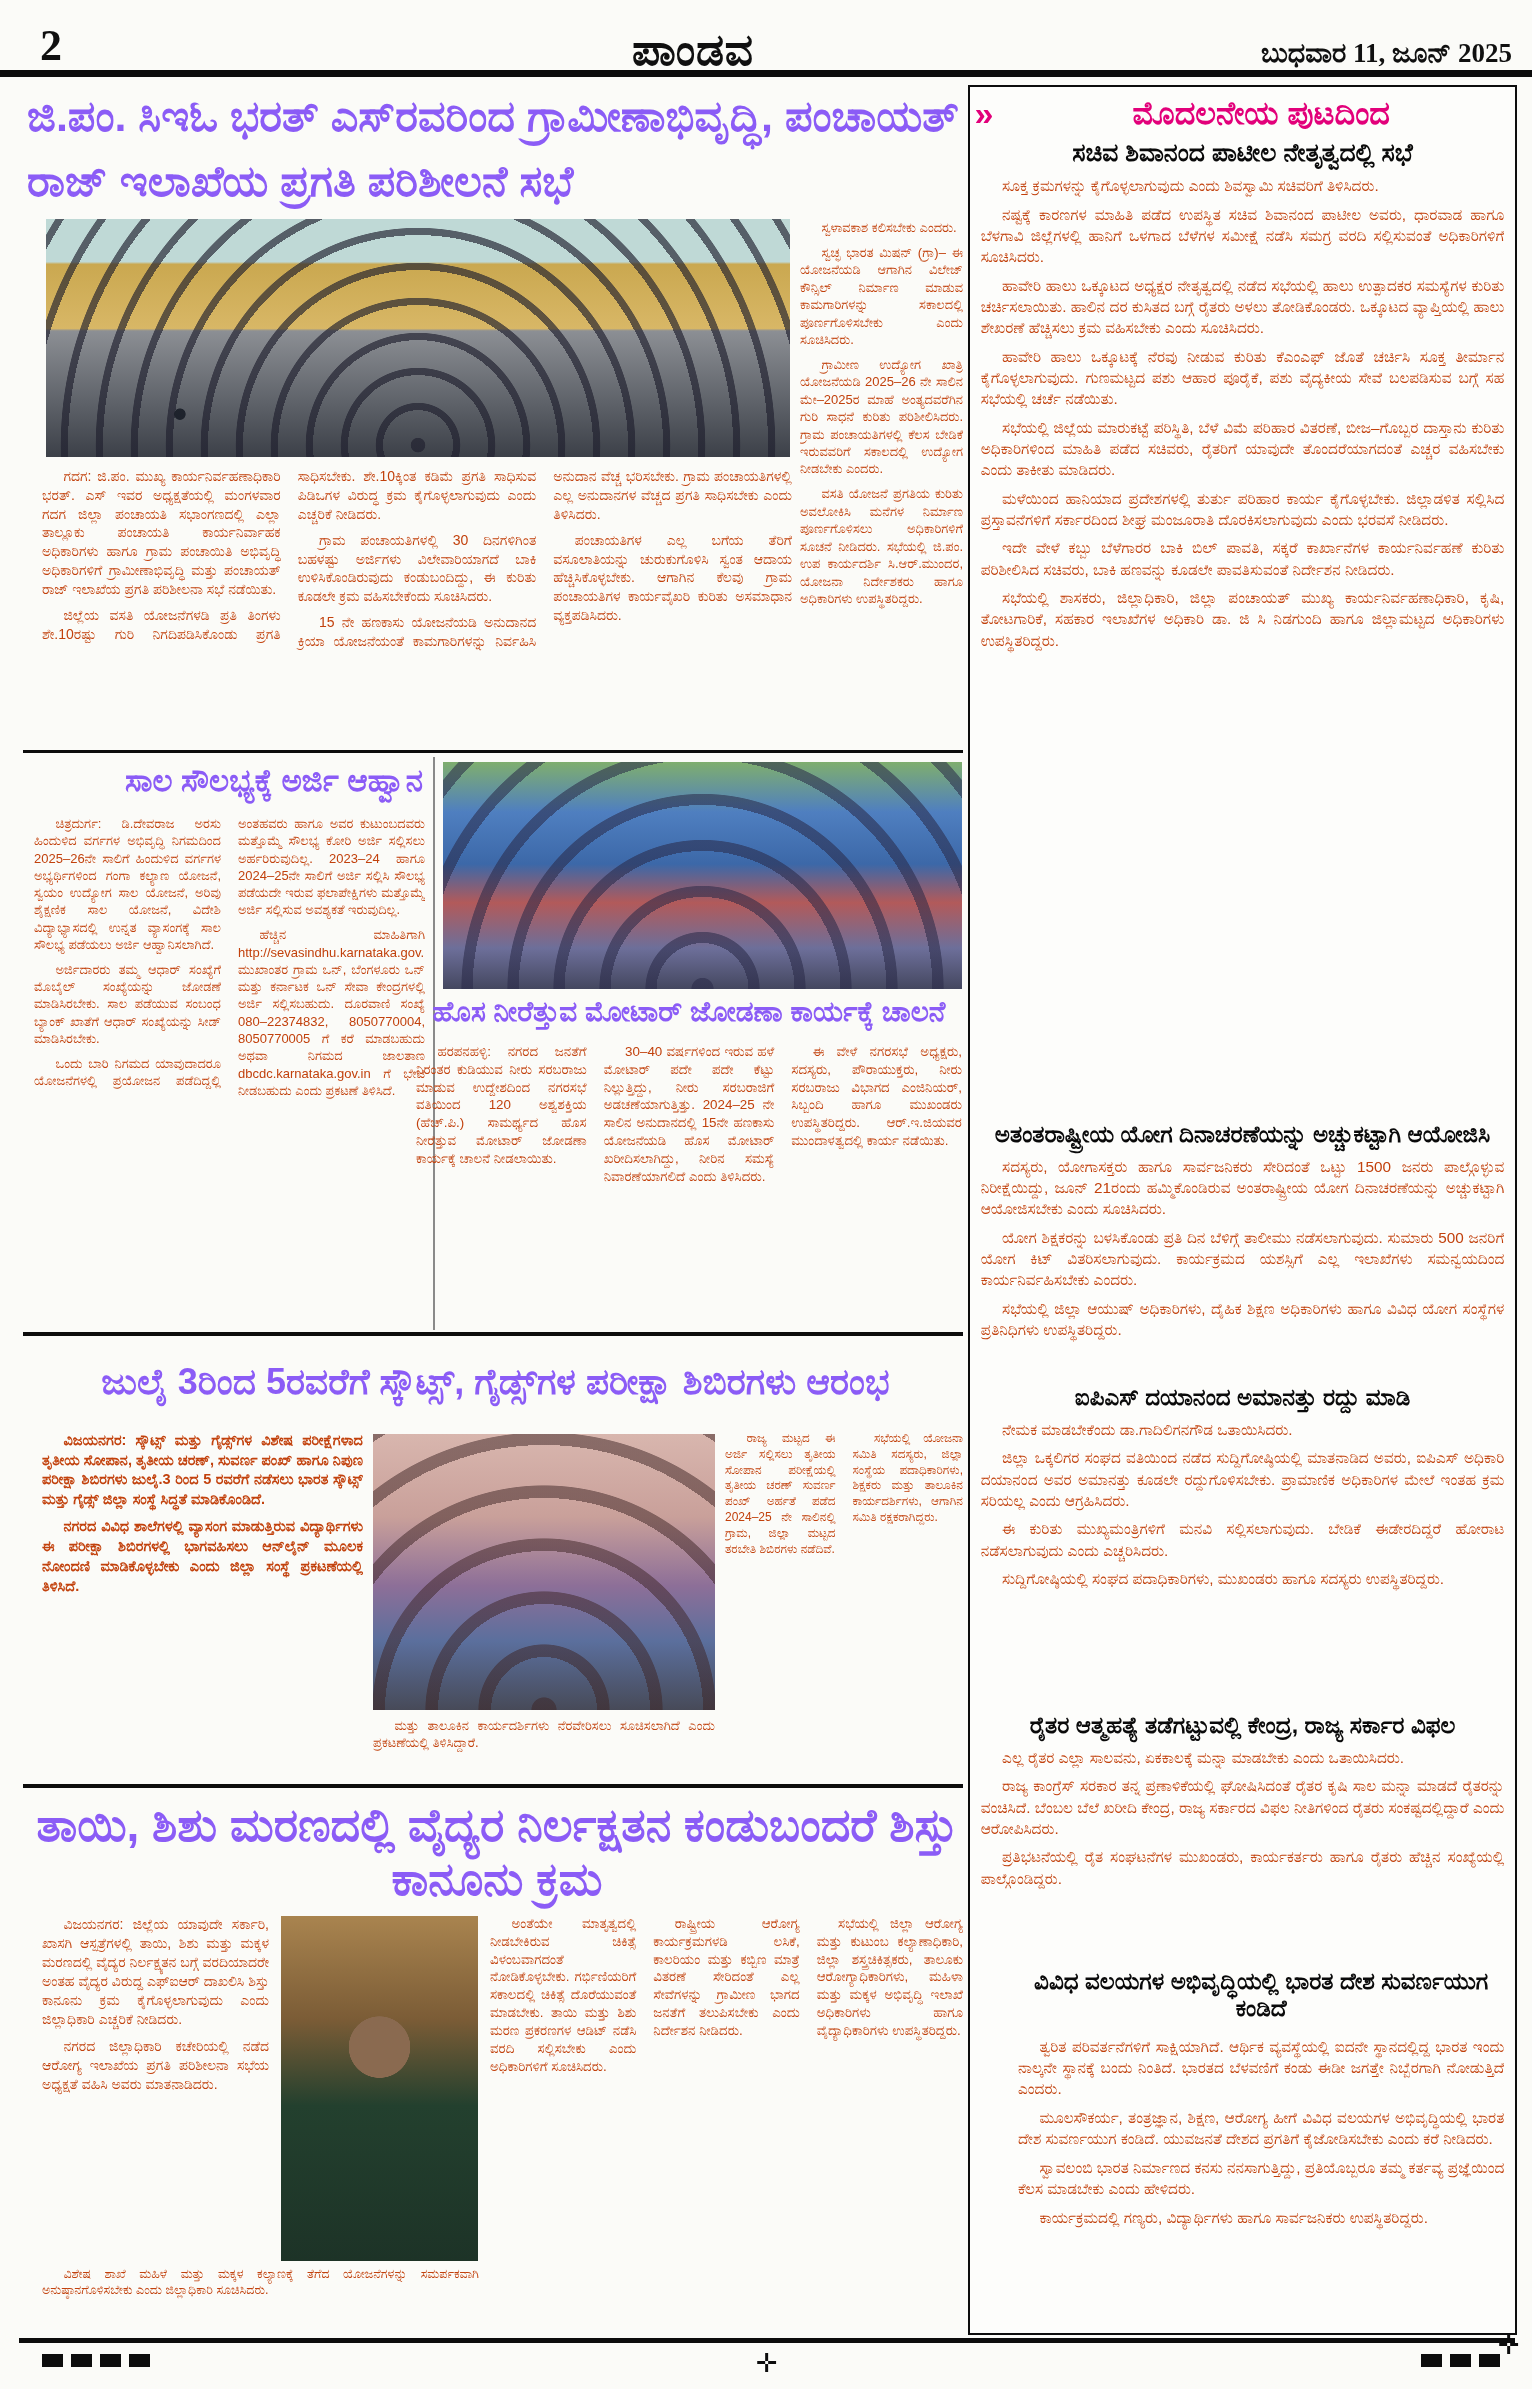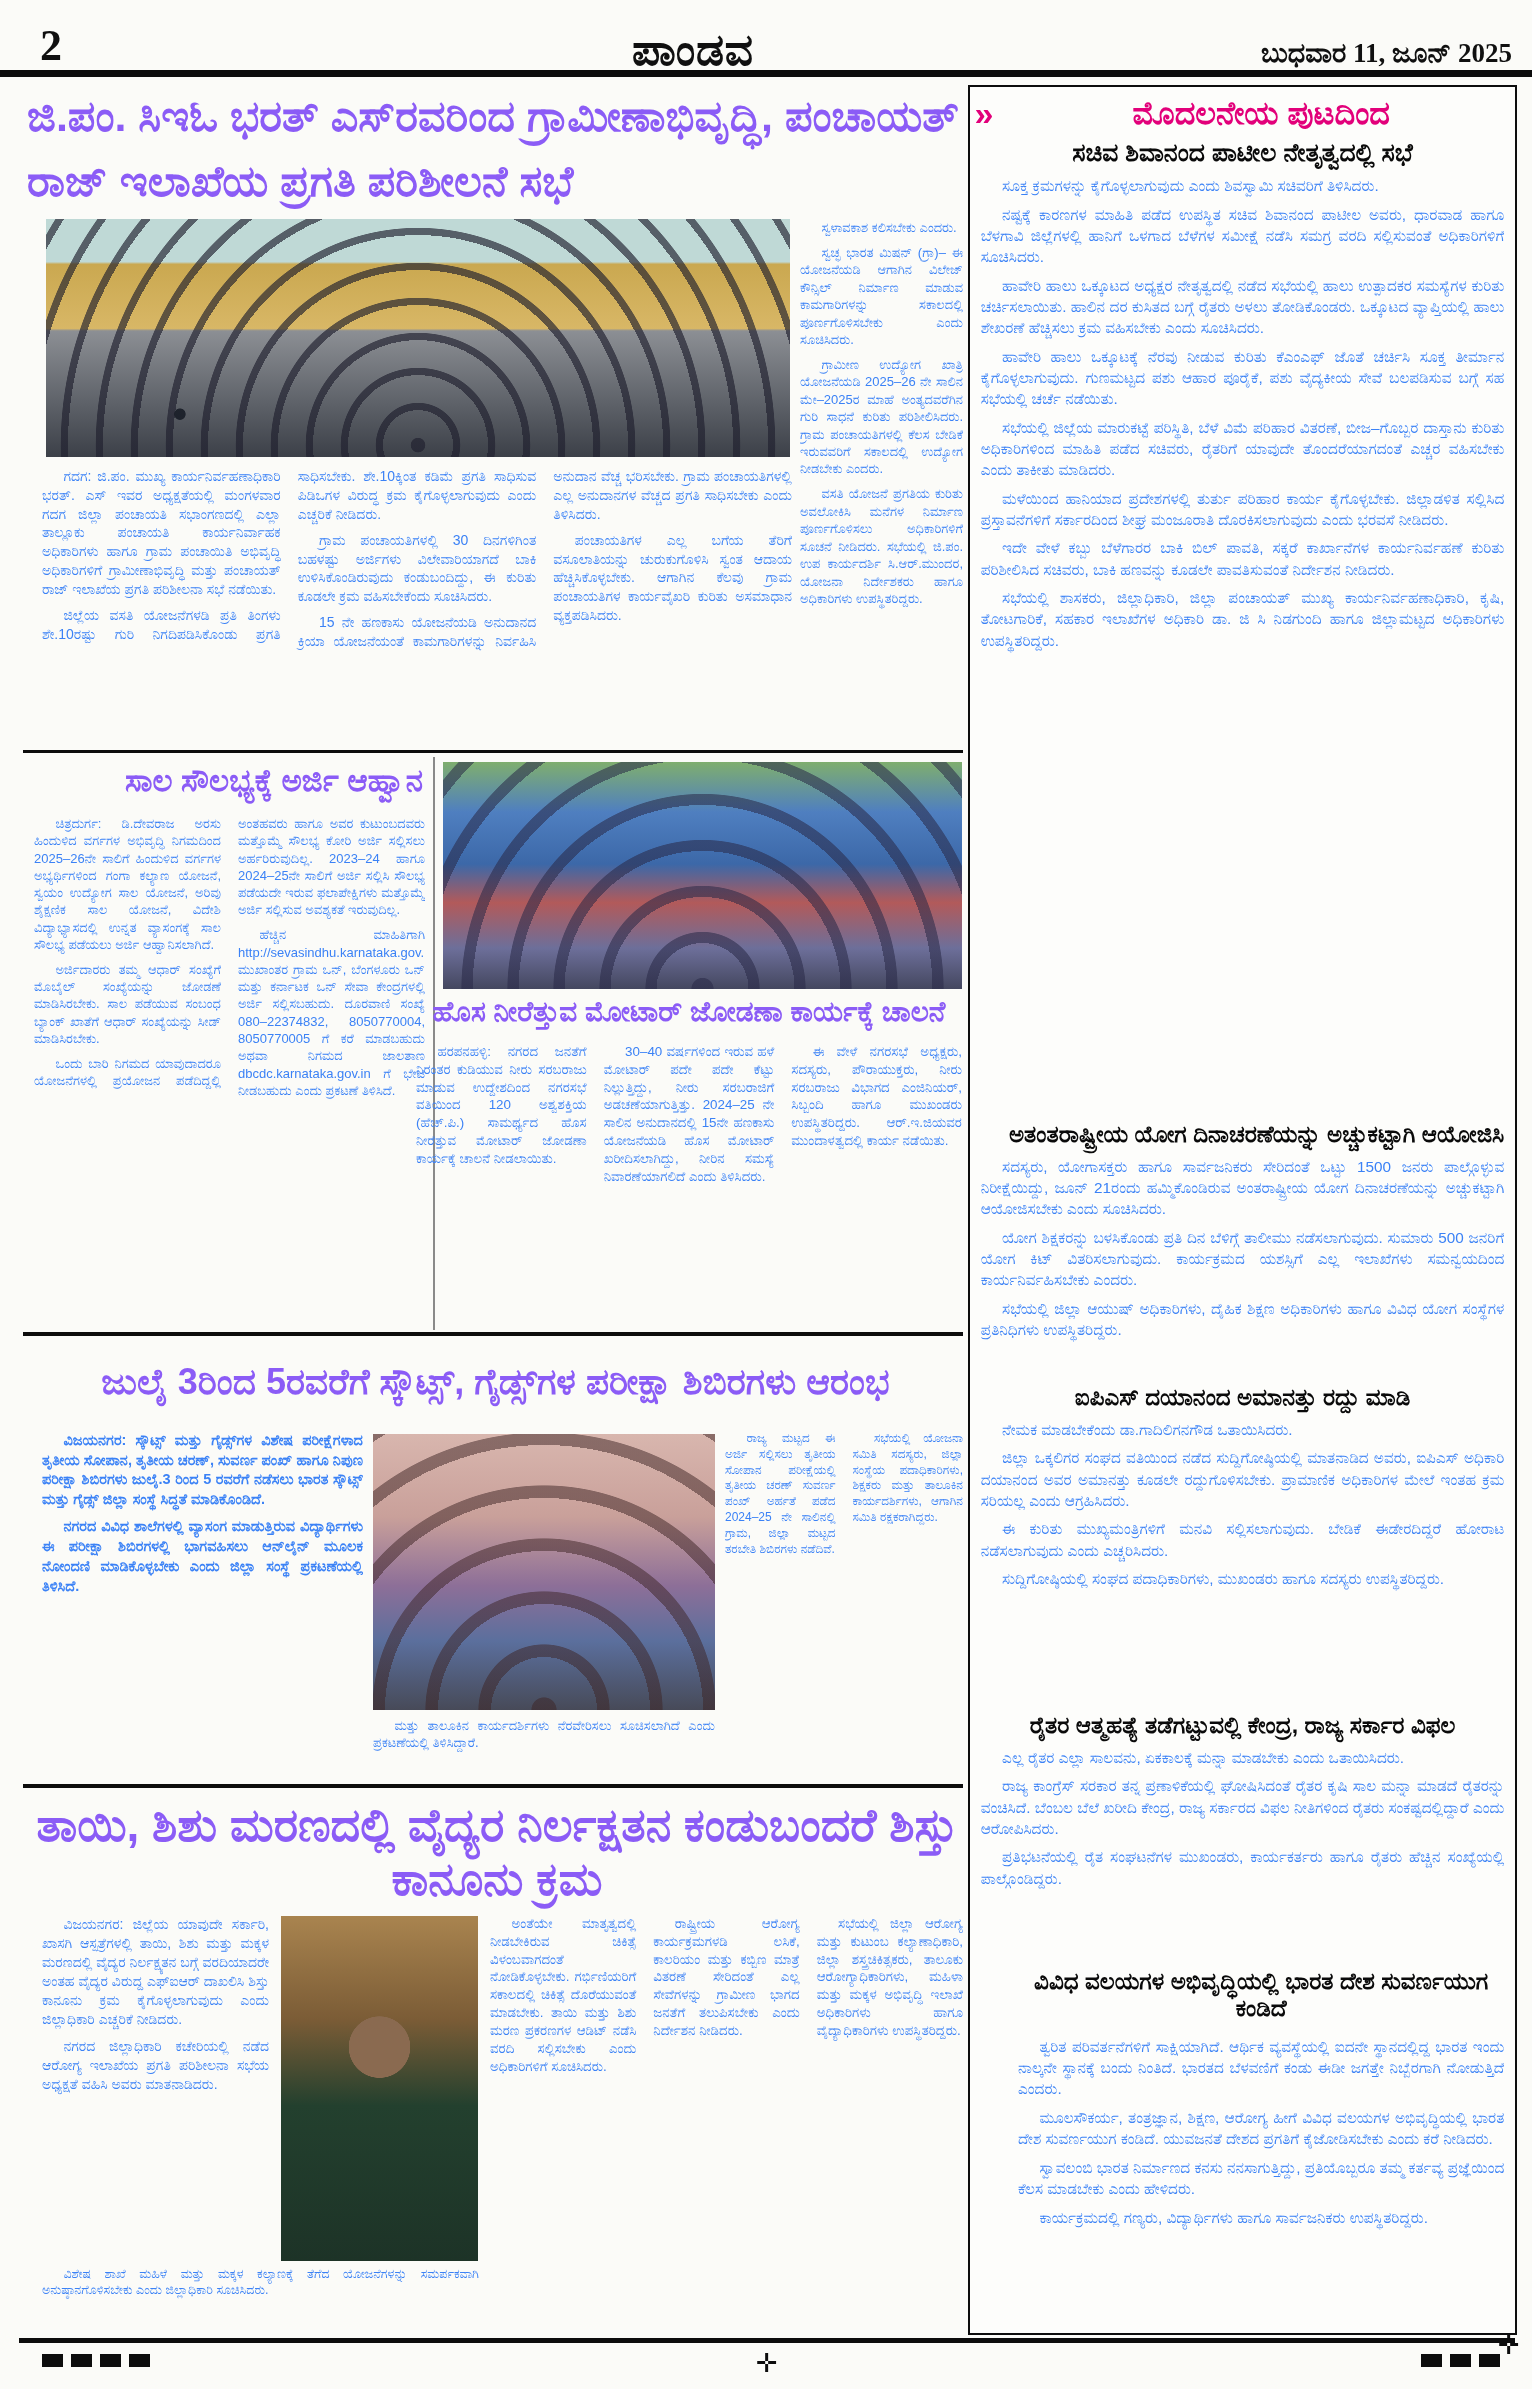--- a/index.html
+++ b/index.html
@@ -20,21 +20,21 @@
 
   
   .hl { font-weight:bold; color:#8b5cf6; }
   .hl-main { font-size:43px; line-height:1.5; }
   .hl-loan { font-size:31px; line-height:1.2; text-align:right; }
   .hl-motor { font-size:28px; line-height:1.2; text-align:center; }
   .hl-scouts { font-size:36px; line-height:1.2; text-align:center; }
   .hl-med { font-size:46px; line-height:1.18; text-align:center; }
 
   
-  .bt { text-align:justify; overflow:hidden; color:#3b82f6; }
+  .bt { text-align:justify; overflow:hidden; color:#c2410c; }
   .bt p { margin:0 0 7.6px 0; text-indent:21.4px; }
   .cols2 { column-count:2; column-gap:17px; }
   .cols3 { column-count:3; column-gap:17px; }
 
   
   .contbox { border:2.3px solid #0d0d0d; background:#fdfdfb; }
   .kicker-row { display:flex; align-items:center; gap:20px; padding:7.6px 6.1px 1.5px 4.6px; }
   .kicker-arrow { color:#e2007a; font-size:34px; font-weight:bold; line-height:1; }
   .kicker { color:#e2007a; font-size:32px; font-weight:bold; flex:1; text-align:center; }
   .subhead { font-weight:bold; text-align:center; color:#0a0a0a; }
@@ -179,21 +179,21 @@
         <p>ಹಾವೇರಿ ಹಾಲು ಒಕ್ಕೂಟದ ಅಧ್ಯಕ್ಷರ ನೇತೃತ್ವದಲ್ಲಿ ನಡೆದ ಸಭೆಯಲ್ಲಿ ಹಾಲು ಉತ್ಪಾದಕರ ಸಮಸ್ಯೆಗಳ ಕುರಿತು ಚರ್ಚಿಸಲಾಯಿತು. ಹಾಲಿನ ದರ ಕುಸಿತದ ಬಗ್ಗೆ ರೈತರು ಅಳಲು ತೋಡಿಕೊಂಡರು. ಒಕ್ಕೂಟದ ವ್ಯಾಪ್ತಿಯಲ್ಲಿ ಹಾಲು ಶೇಖರಣೆ ಹೆಚ್ಚಿಸಲು ಕ್ರಮ ವಹಿಸಬೇಕು ಎಂದು ಸೂಚಿಸಿದರು.</p>
         <p>ಹಾವೇರಿ ಹಾಲು ಒಕ್ಕೂಟಕ್ಕೆ ನೆರವು ನೀಡುವ ಕುರಿತು ಕೆಎಂಎಫ್ ಜೊತೆ ಚರ್ಚಿಸಿ ಸೂಕ್ತ ತೀರ್ಮಾನ ಕೈಗೊಳ್ಳಲಾಗುವುದು. ಗುಣಮಟ್ಟದ ಪಶು ಆಹಾರ ಪೂರೈಕೆ, ಪಶು ವೈದ್ಯಕೀಯ ಸೇವೆ ಬಲಪಡಿಸುವ ಬಗ್ಗೆ ಸಹ ಸಭೆಯಲ್ಲಿ ಚರ್ಚೆ ನಡೆಯಿತು.</p>
         <p>ಸಭೆಯಲ್ಲಿ ಜಿಲ್ಲೆಯ ಮಾರುಕಟ್ಟೆ ಪರಿಸ್ಥಿತಿ, ಬೆಳೆ ವಿಮೆ ಪರಿಹಾರ ವಿತರಣೆ, ಬೀಜ–ಗೊಬ್ಬರ ದಾಸ್ತಾನು ಕುರಿತು ಅಧಿಕಾರಿಗಳಿಂದ ಮಾಹಿತಿ ಪಡೆದ ಸಚಿವರು, ರೈತರಿಗೆ ಯಾವುದೇ ತೊಂದರೆಯಾಗದಂತೆ ಎಚ್ಚರ ವಹಿಸಬೇಕು ಎಂದು ತಾಕೀತು ಮಾಡಿದರು.</p>
         <p>ಮಳೆಯಿಂದ ಹಾನಿಯಾದ ಪ್ರದೇಶಗಳಲ್ಲಿ ತುರ್ತು ಪರಿಹಾರ ಕಾರ್ಯ ಕೈಗೊಳ್ಳಬೇಕು. ಜಿಲ್ಲಾಡಳಿತ ಸಲ್ಲಿಸಿದ ಪ್ರಸ್ತಾವನೆಗಳಿಗೆ ಸರ್ಕಾರದಿಂದ ಶೀಘ್ರ ಮಂಜೂರಾತಿ ದೊರಕಿಸಲಾಗುವುದು ಎಂದು ಭರವಸೆ ನೀಡಿದರು.</p>
         <p>ಇದೇ ವೇಳೆ ಕಬ್ಬು ಬೆಳೆಗಾರರ ಬಾಕಿ ಬಿಲ್ ಪಾವತಿ, ಸಕ್ಕರೆ ಕಾರ್ಖಾನೆಗಳ ಕಾರ್ಯನಿರ್ವಹಣೆ ಕುರಿತು ಪರಿಶೀಲಿಸಿದ ಸಚಿವರು, ಬಾಕಿ ಹಣವನ್ನು ಕೂಡಲೇ ಪಾವತಿಸುವಂತೆ ನಿರ್ದೇಶನ ನೀಡಿದರು.</p>
         <p>ಸಭೆಯಲ್ಲಿ ಶಾಸಕರು, ಜಿಲ್ಲಾಧಿಕಾರಿ, ಜಿಲ್ಲಾ ಪಂಚಾಯತ್ ಮುಖ್ಯ ಕಾರ್ಯನಿರ್ವಹಣಾಧಿಕಾರಿ, ಕೃಷಿ, ತೋಟಗಾರಿಕೆ, ಸಹಕಾರ ಇಲಾಖೆಗಳ ಅಧಿಕಾರಿ ಡಾ. ಜಿ ಸಿ ನಿಡಗುಂದಿ ಹಾಗೂ ಜಿಲ್ಲಾಮಟ್ಟದ ಅಧಿಕಾರಿಗಳು ಉಪಸ್ಥಿತರಿದ್ದರು.</p>
       </div>
     </div>
 
     <div class="cont-section" style="height:263px;">
-      <div class="subhead mid" style="margin:3.1px 0 7.6px 0;text-align:right;">ಅತಂತರಾಷ್ಟ್ರೀಯ ಯೋಗ ದಿನಾಚರಣೆಯನ್ನು ಅಚ್ಚುಕಟ್ಟಾಗಿ ಆಯೋಜಿಸಿ</div>
+      <div class="subhead mid" style="margin:3.1px 0 7.6px 0;">ಅತಂತರಾಷ್ಟ್ರೀಯ ಯೋಗ ದಿನಾಚರಣೆಯನ್ನು ಅಚ್ಚುಕಟ್ಟಾಗಿ ಆಯೋಜಿಸಿ</div>
       <div class="bt" style="height:214px;">
         <p>ಸದಸ್ಯರು, ಯೋಗಾಸಕ್ತರು ಹಾಗೂ ಸಾರ್ವಜನಿಕರು ಸೇರಿದಂತೆ ಒಟ್ಟು 1500 ಜನರು ಪಾಲ್ಗೊಳ್ಳುವ ನಿರೀಕ್ಷೆಯಿದ್ದು, ಜೂನ್ 21ರಂದು ಹಮ್ಮಿಕೊಂಡಿರುವ ಅಂತರಾಷ್ಟ್ರೀಯ ಯೋಗ ದಿನಾಚರಣೆಯನ್ನು ಅಚ್ಚುಕಟ್ಟಾಗಿ ಆಯೋಜಿಸಬೇಕು ಎಂದು ಸೂಚಿಸಿದರು.</p>
         <p>ಯೋಗ ಶಿಕ್ಷಕರನ್ನು ಬಳಸಿಕೊಂಡು ಪ್ರತಿ ದಿನ ಬೆಳಿಗ್ಗೆ ತಾಲೀಮು ನಡೆಸಲಾಗುವುದು. ಸುಮಾರು 500 ಜನರಿಗೆ ಯೋಗ ಕಿಟ್ ವಿತರಿಸಲಾಗುವುದು. ಕಾರ್ಯಕ್ರಮದ ಯಶಸ್ಸಿಗೆ ಎಲ್ಲ ಇಲಾಖೆಗಳು ಸಮನ್ವಯದಿಂದ ಕಾರ್ಯನಿರ್ವಹಿಸಬೇಕು ಎಂದರು.</p>
         <p>ಸಭೆಯಲ್ಲಿ ಜಿಲ್ಲಾ ಆಯುಷ್ ಅಧಿಕಾರಿಗಳು, ದೈಹಿಕ ಶಿಕ್ಷಣ ಅಧಿಕಾರಿಗಳು ಹಾಗೂ ವಿವಿಧ ಯೋಗ ಸಂಸ್ಥೆಗಳ ಪ್ರತಿನಿಧಿಗಳು ಉಪಸ್ಥಿತರಿದ್ದರು.</p>
       </div>
     </div>
 
     <div class="cont-section" style="height:328px;">
       <div class="subhead mid" style="margin:3.1px 0 7.6px 0;">ಐಪಿಎಸ್ ದಯಾನಂದ ಅಮಾನತ್ತು ರದ್ದು ಮಾಡಿ</div>
       <div class="bt" style="height:281px;">

